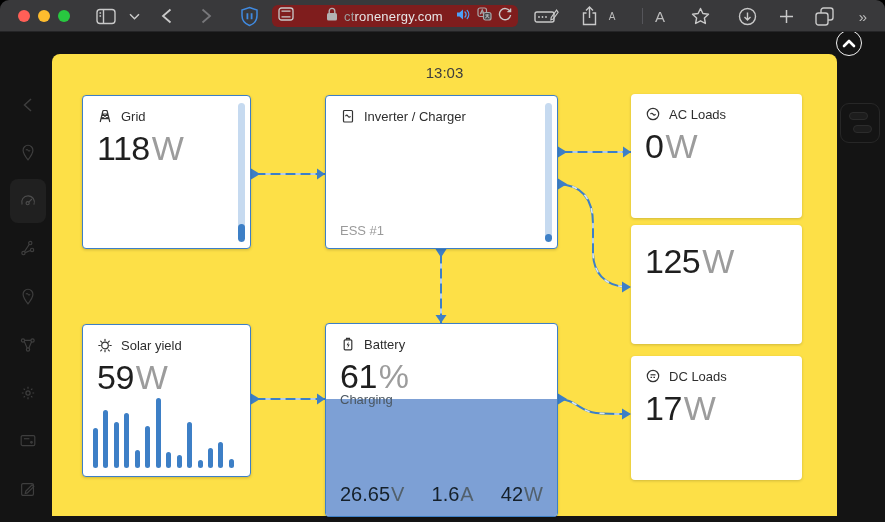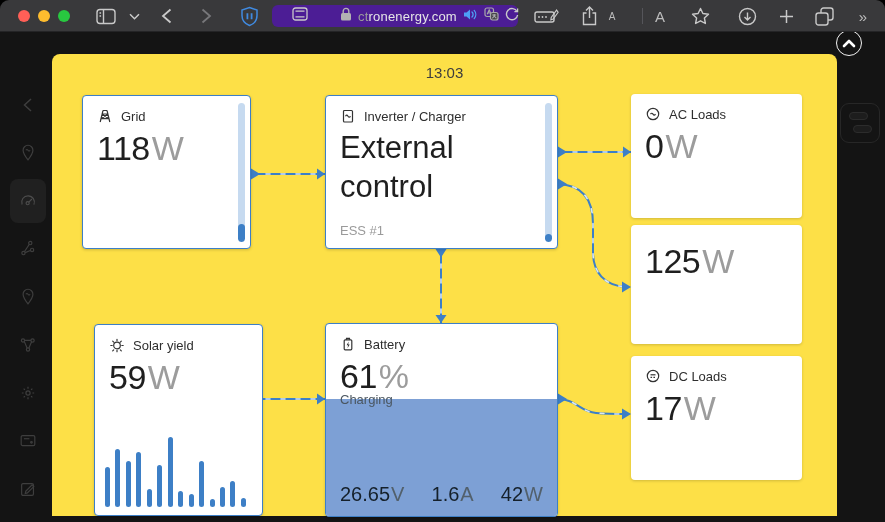--- a/index.html
+++ b/index.html
@@ -11,21 +11,21 @@
   html,body{width:885px;height:522px;overflow:hidden;background:#000;}
   body{font-family:"Liberation Sans","DejaVu Sans",sans-serif;}
   .screen{position:relative;width:885px;height:522px;overflow:hidden;border-radius:9px 9px 0 0;}
 
   
   .toolbar{position:absolute;left:0;top:0;width:885px;height:32px;background:#39393b;border-bottom:1px solid #242426;z-index:30;}
   .tl{position:absolute;top:10px;width:12px;height:12px;border-radius:50%;}
   .tb-icon{position:absolute;top:0;height:32px;display:flex;align-items:center;justify-content:center;color:#c9c9c9;}
   .tb-icon svg{display:block;}
   .dim{color:#77777a;}
-  .url-pill{position:absolute;left:272px;top:5px;width:246px;height:22px;background:#4c1d95;border-radius:6px;display:flex;align-items:center;padding:0 20px;gap:6px;}
+  .url-pill{position:absolute;left:272px;top:5px;width:246px;height:22px;background:#7f1d1d;border-radius:6px;display:flex;align-items:center;padding:0 6px;gap:6px;}
   .url-text{flex:1;text-align:center;font-size:13px;color:#e6e6e6;white-space:nowrap;letter-spacing:.2px;}
   .url-text .pre{color:#9b9b9b;}
   .a-small{font-size:10px;color:#bcbcbc;}
   .a-big{font-size:15px;color:#bcbcbc;}
   .tb-divider{position:absolute;top:8px;left:642px;width:1px;height:16px;background:#55555a;}
   .chevrons{font-size:15px;color:#bcbcbc;letter-spacing:-2px;}
 
   
   .page{position:absolute;left:0;top:32px;width:885px;height:490px;background:#141414;}
   .side-item{position:absolute;left:10px;width:36px;height:40px;display:flex;align-items:center;justify-content:center;color:#3e3e3e;border-radius:8px;}
@@ -303,21 +303,20 @@
       </div>
 
       <div class="card bordered" style="left:273px;top:41px;width:233px;height:154px;">
         <div class="card-head">
             <svg width="16" height="16" viewBox="0 0 16 16" fill="none" stroke="#333" stroke-width="1.2">
               <rect x="3.5" y="2.5" width="9" height="11.5" rx="1"></rect>
               <path d="M5.5 8.2q1.25-2 2.5 0t2.5 0"></path>
             </svg>
             <span>Inverter / Charger</span>
           </div>
-        <div class="mode">External control</div>
         <div class="subtitle">ESS #1</div>
         <div class="gauge">
             <div class="gauge-fill" style="height: 6%;"></div>
           </div>
       </div>
 
       <div class="card" style="left:579px;top:40px;width:171px;height:124px;">
         <div class="card-head">
             <svg width="16" height="16" viewBox="0 0 16 16" fill="none" stroke="#333" stroke-width="1.2">
               <circle cx="8" cy="8" r="5.7"></circle>
@@ -337,21 +336,21 @@
             <svg width="16" height="16" viewBox="0 0 16 16" fill="none" stroke="#333" stroke-width="1.2">
               <circle cx="8" cy="8" r="5.7"></circle>
               <path d="M5.5 6.8h5"></path>
               <path d="M5.5 9.4h5" stroke-dasharray="1.6 1.3"></path>
             </svg>
             <span>DC Loads</span>
           </div>
         <div class="big"><span>17</span><span class="unit">W</span></div>
       </div>
 
-      <div class="card bordered" style="left:30px;top:270px;width:169px;height:192px;margin-left:12px;">
+      <div class="card bordered" style="left:30px;top:270px;width:169px;height:153px;">
         <div class="card-head">
             <svg width="16" height="16" viewBox="0 0 16 16" fill="none" stroke="#333" stroke-width="1.2">
               <circle cx="8" cy="8.5" r="3.3"></circle>
               <path d="M8 2.3v1.4M8 13.3v1.4M1.8 8.5h1.4M12.8 8.5h1.4M3.7 4.2l1 1M11.3 12.8l1 1M12.3 4.2l-1 1M4.7 12.8l-1 1" stroke-linecap="round"></path>
             </svg>
             <span>Solar yield</span>
           </div>
         <div class="big"><span>59</span><span class="unit">W</span></div>
         <div class="mini-chart">
             <div class="bar" style="height: 40px;"></div>

